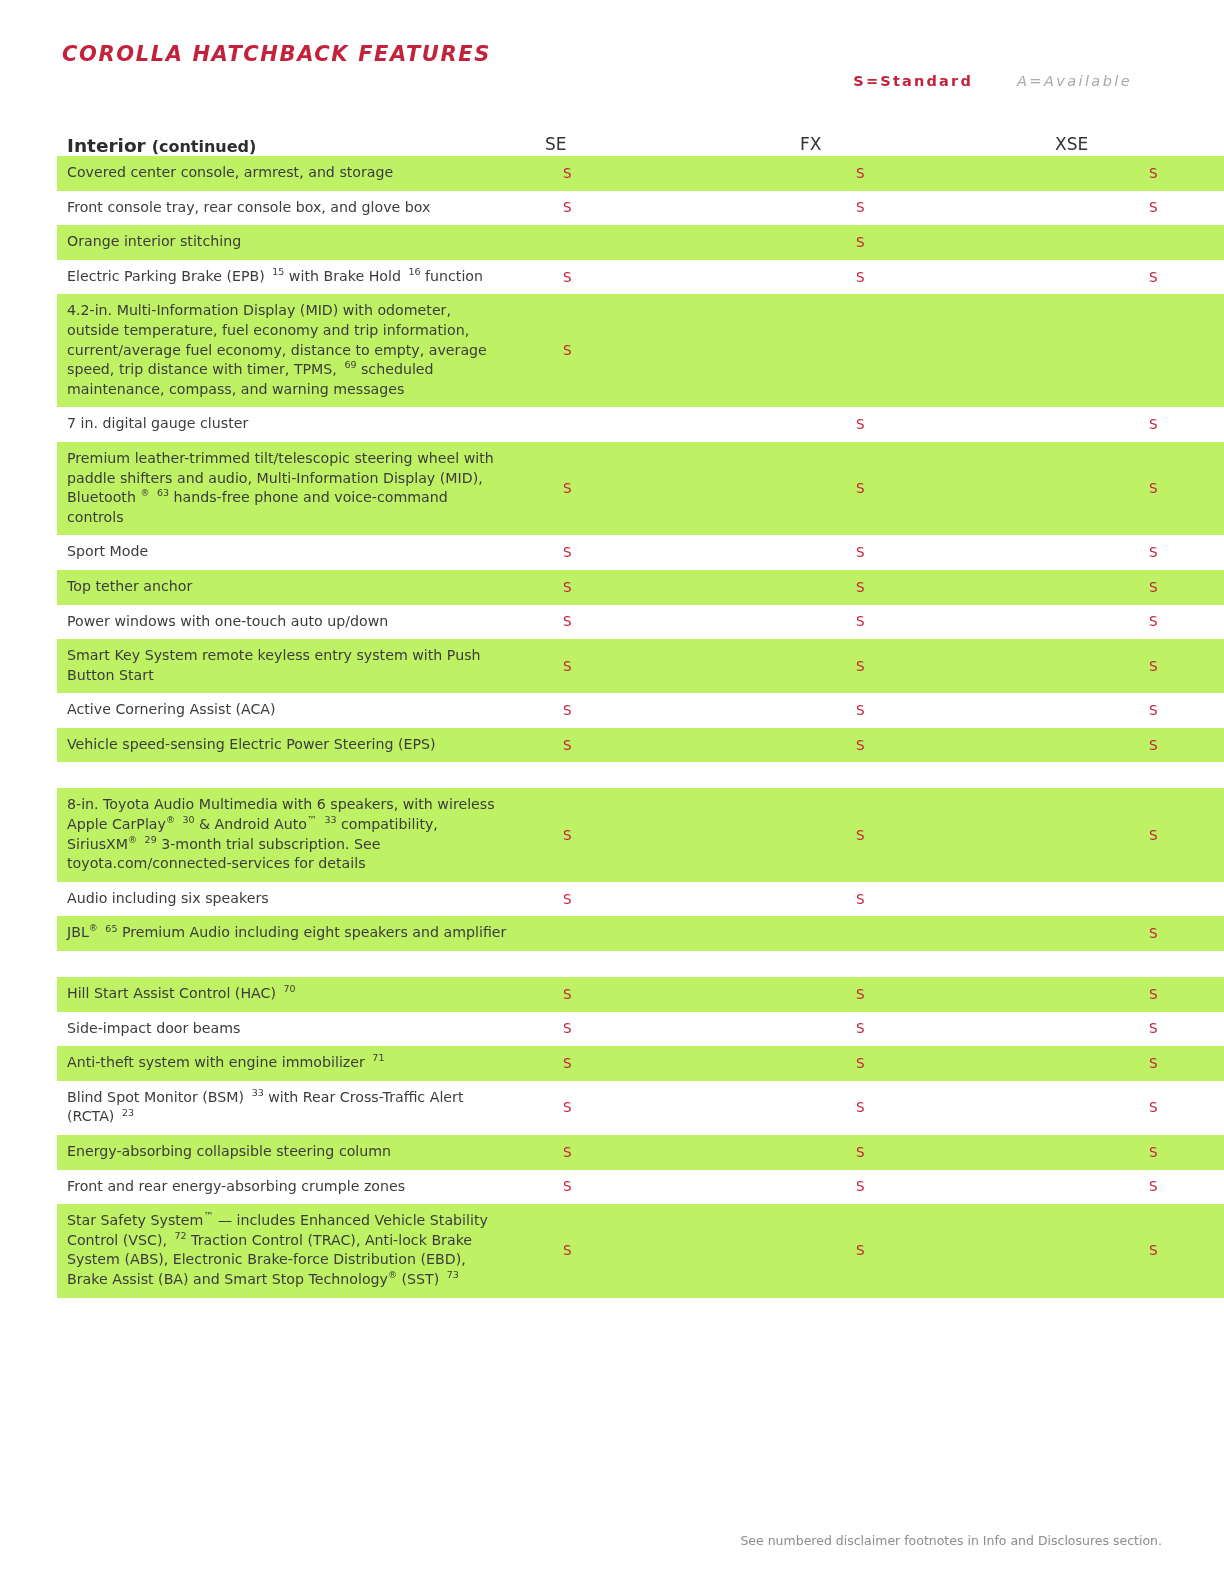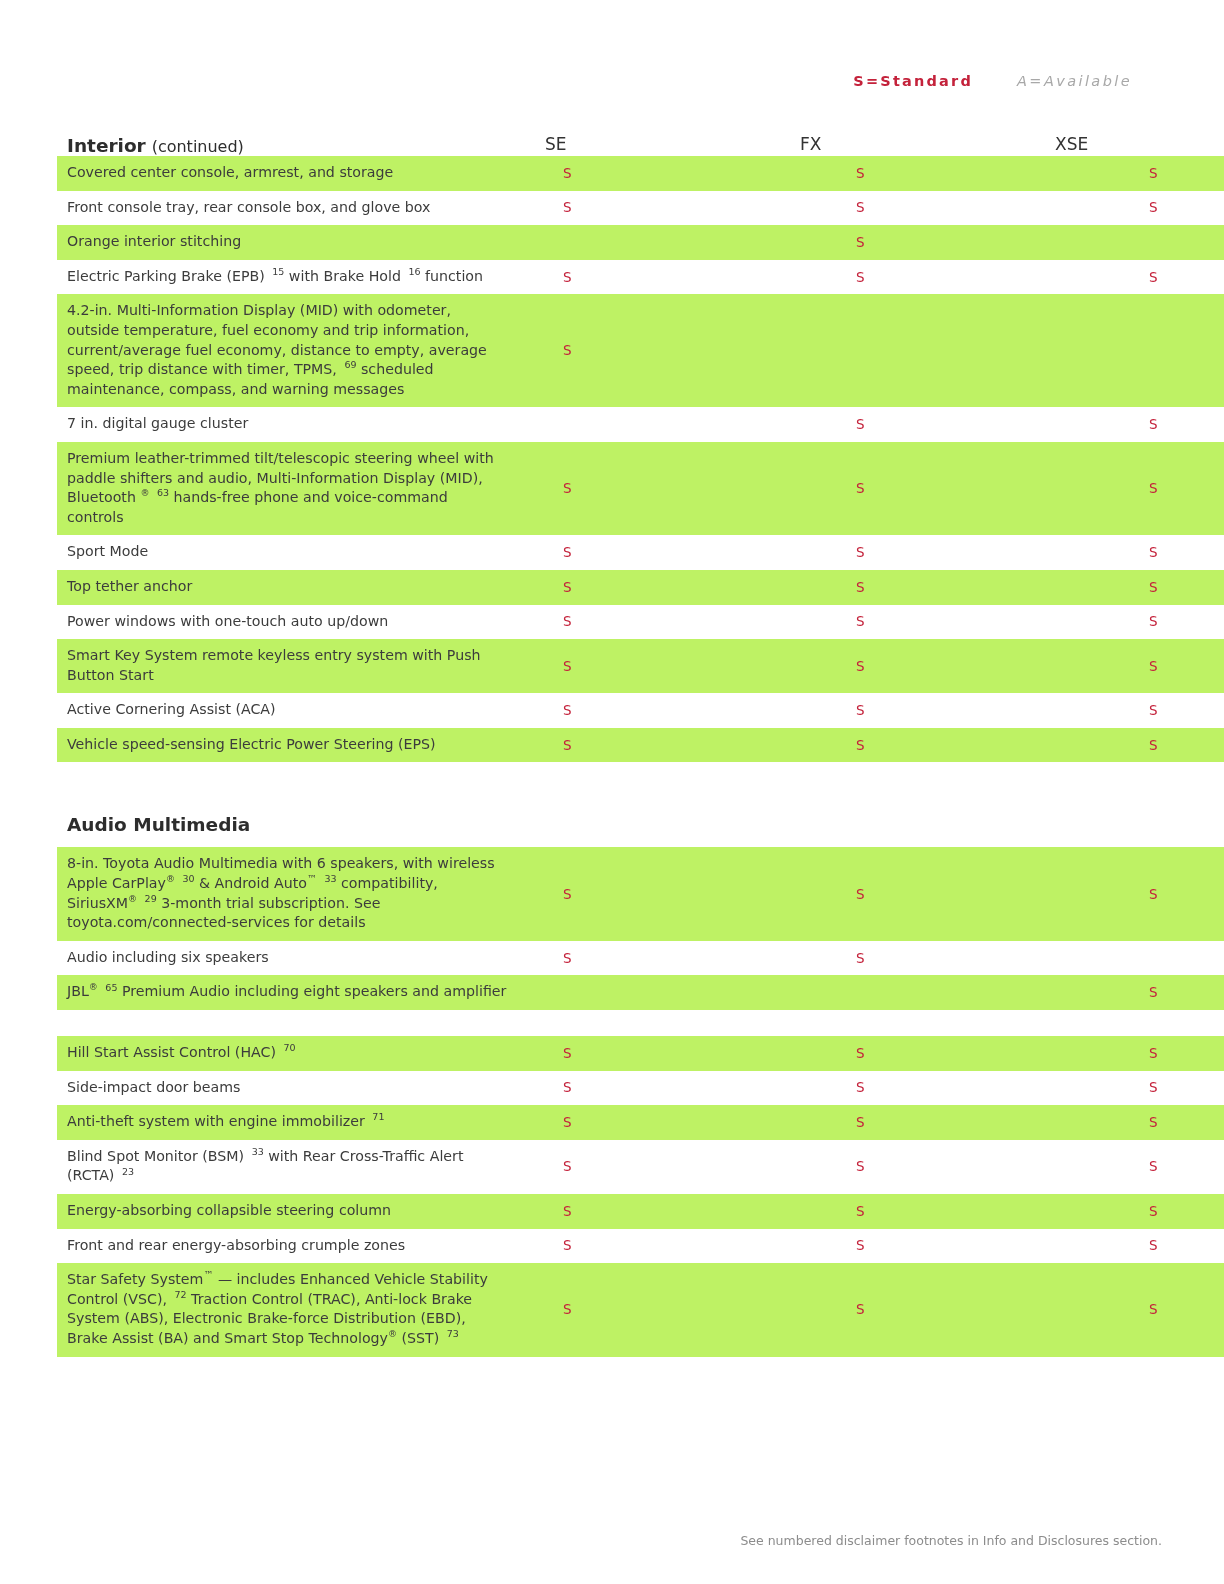--- a/index.html
+++ b/index.html
@@ -74,21 +74,21 @@
     padding-left: 10px;
     box-sizing: border-box;
   }
   .section-title {
     flex: 0 0 440px;
     font-size: 18.5px;
     color: #2d2d2d;
     line-height: 1.1;
   }
   .section-title .strong { font-weight: bold; }
-  .section-title .light { font-weight: normal; font-size: 16px; }
+  .section-title .light { font-weight: bold; font-size: 16px; }
 
   .col-head {
     flex: 0 0 255px;
     text-align: left;
     font-size: 17px;
     color: #333333;
     padding-bottom: 2px;
   }
   .col-head span { padding-left: 38px; }
 
@@ -142,20 +142,21 @@
     font-size: 12.5px;
     color: #8c8c8c;
     white-space: nowrap;
     margin-left: 12px;
   }
 </style>
 </head>
 <body>
 
 <div class="page-header">
+  <div class="brochure-title">COROLLA HATCHBACK FEATURES</div>
   <div class="legend">
     <div class="legend-standard">S=Standard</div>
     <div class="legend-available">A=Available</div>
   </div>
 </div>
 
 <div class="sheet" id="sheet">
     <div class="section-head-row">
       <div class="section-title"><span class="strong">Interior</span> <span class="light">(continued)</span></div>
       <div class="col-head"><span>SE</span></div>
@@ -238,21 +239,20 @@
         </tr>
         <tr class="alt">
           <td class="feature-label">Vehicle speed-sensing Electric Power Steering (EPS)</td>
           <td class="mark">S</td>
           <td class="mark">S</td>
           <td class="mark">S</td>
         </tr>
       </tbody>
     </table>
     <div class="gap-block"></div>
-    <div class="section-title-only">Audio Multimedia</div>
     <table class="feature-table">
       <tbody>
         <tr class="alt">
           <td class="feature-label">8-in. Toyota Audio Multimedia with 6 speakers, with wireless Apple CarPlay<span class="reg">®</span> <sup>30</sup> &amp; Android Auto<span class="tm">™</span> <sup>33</sup> compatibility, SiriusXM<span class="reg">®</span> <sup>29</sup> 3-month trial subscription. See toyota.com/connected-services for details</td>
           <td class="mark">S</td>
           <td class="mark">S</td>
           <td class="mark">S</td>
         </tr>
         <tr>
           <td class="feature-label">Audio including six speakers</td>

